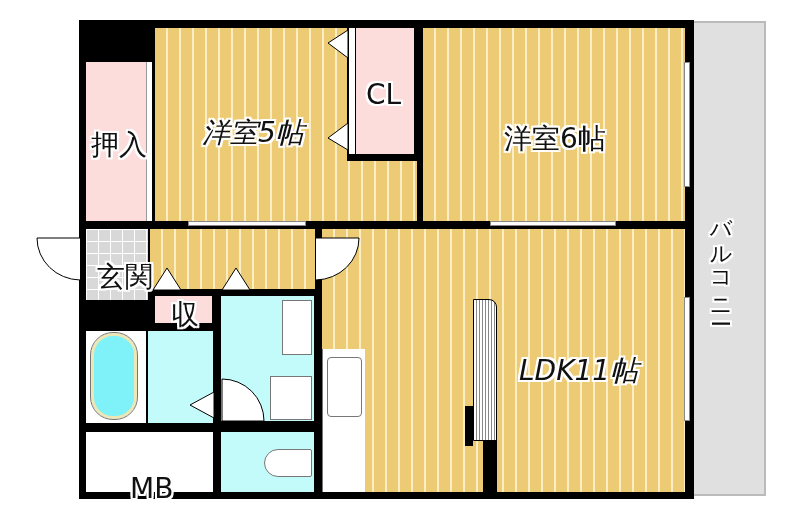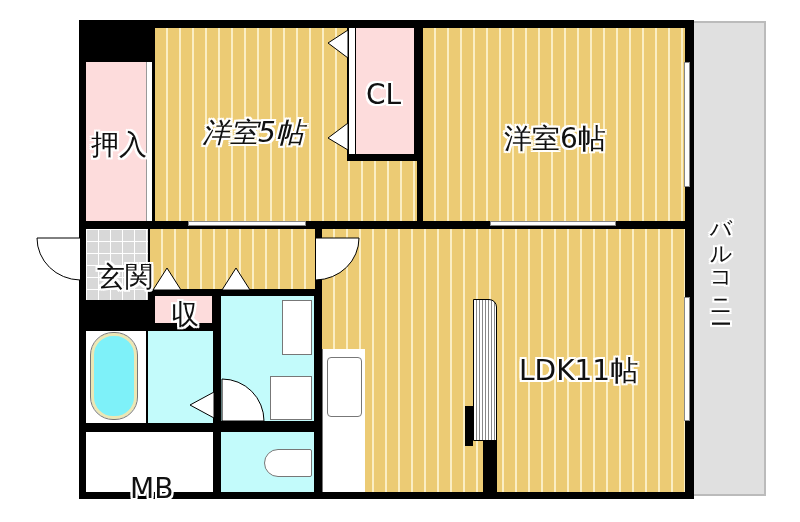--- a/index.html
+++ b/index.html
@@ -88,13 +88,13 @@
 <div class="abs wood" style="left:322px;top:229px;width:363px;height:263px;"></div>
 <div class="abs white" style="left:322px;top:349px;width:43px;height:143px;border-left:1px solid #777;"></div>
 <div class="abs white" style="left:327px;top:357px;width:35px;height:60px;border:1px solid #777;border-radius:4px;"></div>
 <div class="abs" style="left:473px;top:299px;width:24px;height:142px;background:repeating-linear-gradient(90deg,#fff 0,#fff 2px,#888 2px,#888 3px);border:1px solid #000;border-radius:0 8px 0 0;"></div>
 <div class="abs wall" style="left:465px;top:406px;width:8px;height:40px;"></div>
 <div class="abs wall" style="left:483px;top:440px;width:14px;height:52px;"></div>
 <svg style="left:314px;top:236px;" width="50" height="46">
   <path d="M2,2 L45,2 A44,42 0 0 1 2,44" fill="#fff" stroke="#000" stroke-width="1"></path>
 </svg>
 <div class="abs win" style="left:684px;top:297px;width:6px;height:124px;"></div>
-<div class="label" style="left:519px;top:352px;">LDK11帖</div>
+<div class="label" style="left:519px;top:352px;font-style:italic;">LDK11帖</div>
 
 </body></html>

